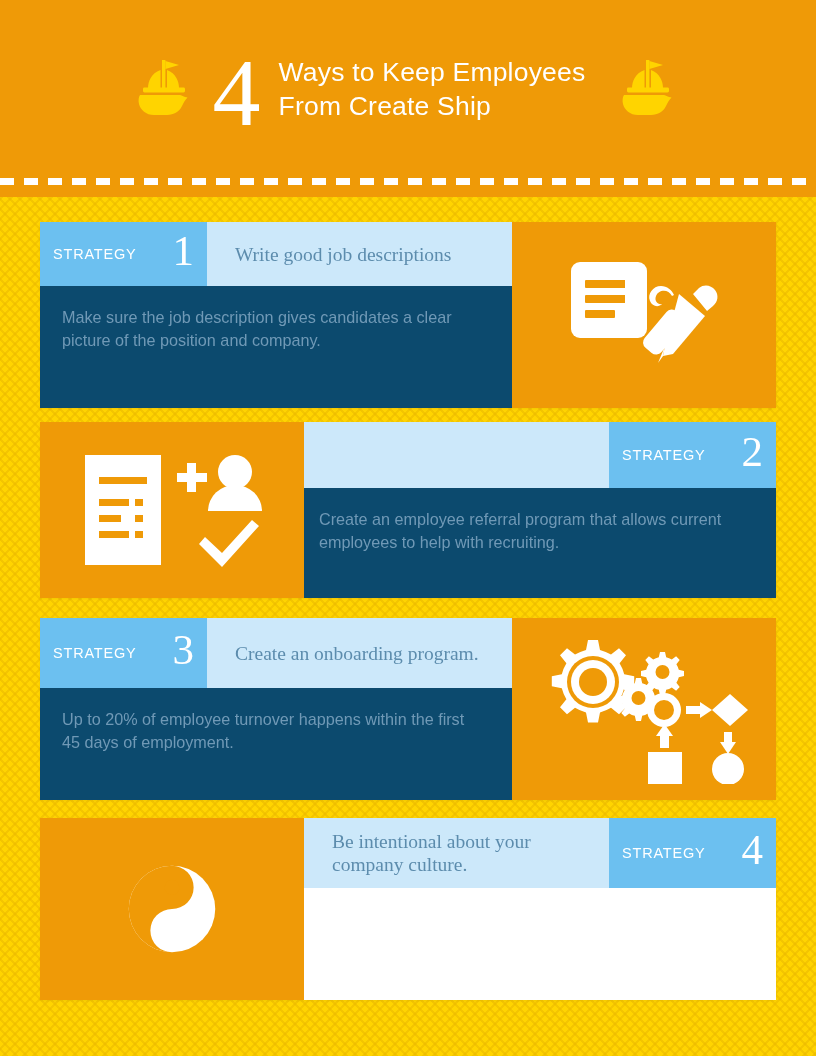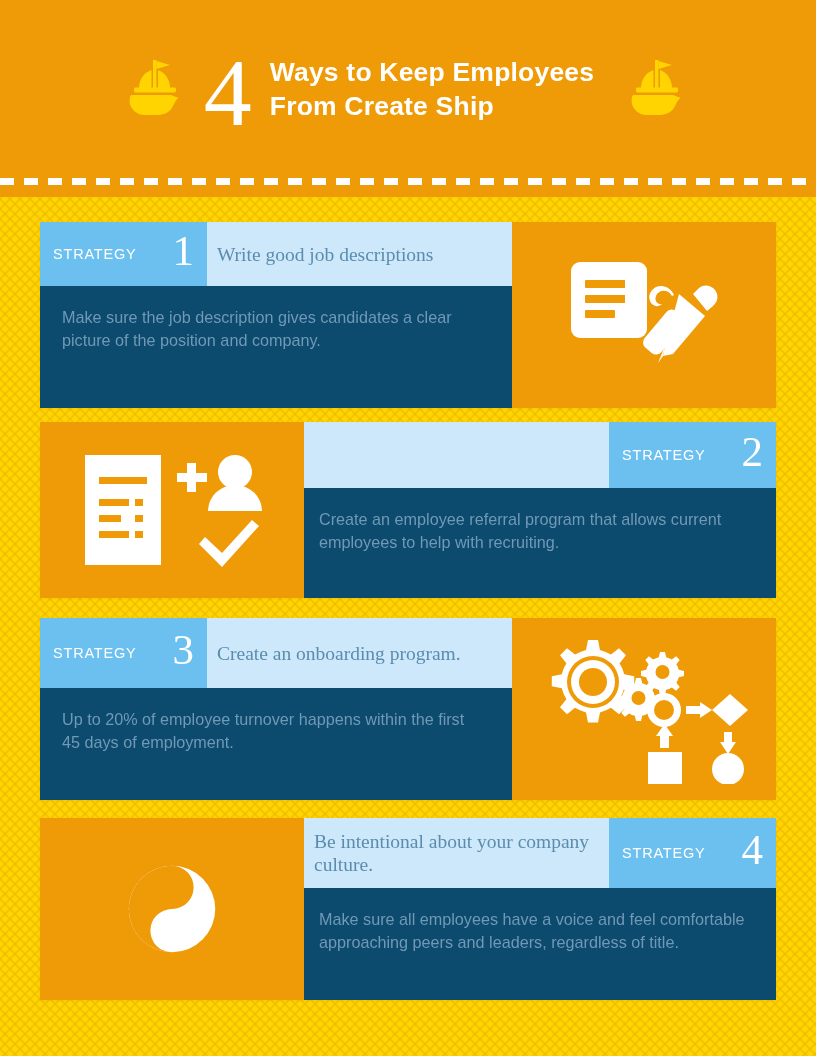--- a/index.html
+++ b/index.html
@@ -68,21 +68,21 @@
     margin: 0 20px 0 6px;
     letter-spacing: -2px;
     position: relative;
     top: 4px;
   }
   #title-block {
     color: #FFFFFF;
     font-size: 26.5px;
     line-height: 1.3;
     letter-spacing: 0.2px;
-    font-weight: 700;
+    font-weight: 400;
     max-width: 380px;
   }
   #title-block div { white-space: nowrap; }
 
   
   #dashed-rule {
     position: absolute;
     left: 0;
     top: 178px;
     width: 816px;
@@ -151,21 +151,21 @@
     line-height: 1;
     color: #FFFFFF;
     position: relative;
     top: -4px;
   }
 
   .head-title {
     flex: 1 1 auto;
     display: flex;
     align-items: center;
-    padding: 0 10px;
+    padding: 0 28px;
     box-sizing: border-box;
     font-family: "Liberation Serif", serif;
     font-size: 19.5px;
     line-height: 1.18;
     color: #5C8CAD;
   }
 
   .body-text {
     flex: 1 1 auto;
     background: #0c4a6e;
@@ -380,21 +380,20 @@
 
   <div class="card reverse" id="card-4">
     <div class="text-col">
       <div class="head-row rev">
         <div class="strategy-tag">
           <span class="strategy-word">STRATEGY</span>
           <span class="strategy-num">4</span>
         </div>
         <div class="head-title">Be intentional about your company culture.</div>
       </div>
-      <div class="body-text indent">Make sure all employees have a voice and feel comfortable approaching peers and leaders, regardless of title.</div>
     </div>
     <div class="icon-col">
       <span>
         <svg viewBox="0 0 100 100" width="94" height="94" aria-hidden="true">
           <circle cx="50" cy="50" r="46" fill="#FFFFFF"></circle>
           <path d="M50 4 a46 46 0 0 0 0 92 a23 23 0 0 1 0 -46 a23 23 0 0 0 0 -46 Z" fill="#EF9A07"></path>
           <circle cx="50" cy="27" r="8" fill="#EF9A07"></circle>
           <circle cx="50" cy="73" r="8" fill="#FFFFFF"></circle>
         </svg>
       </span>

